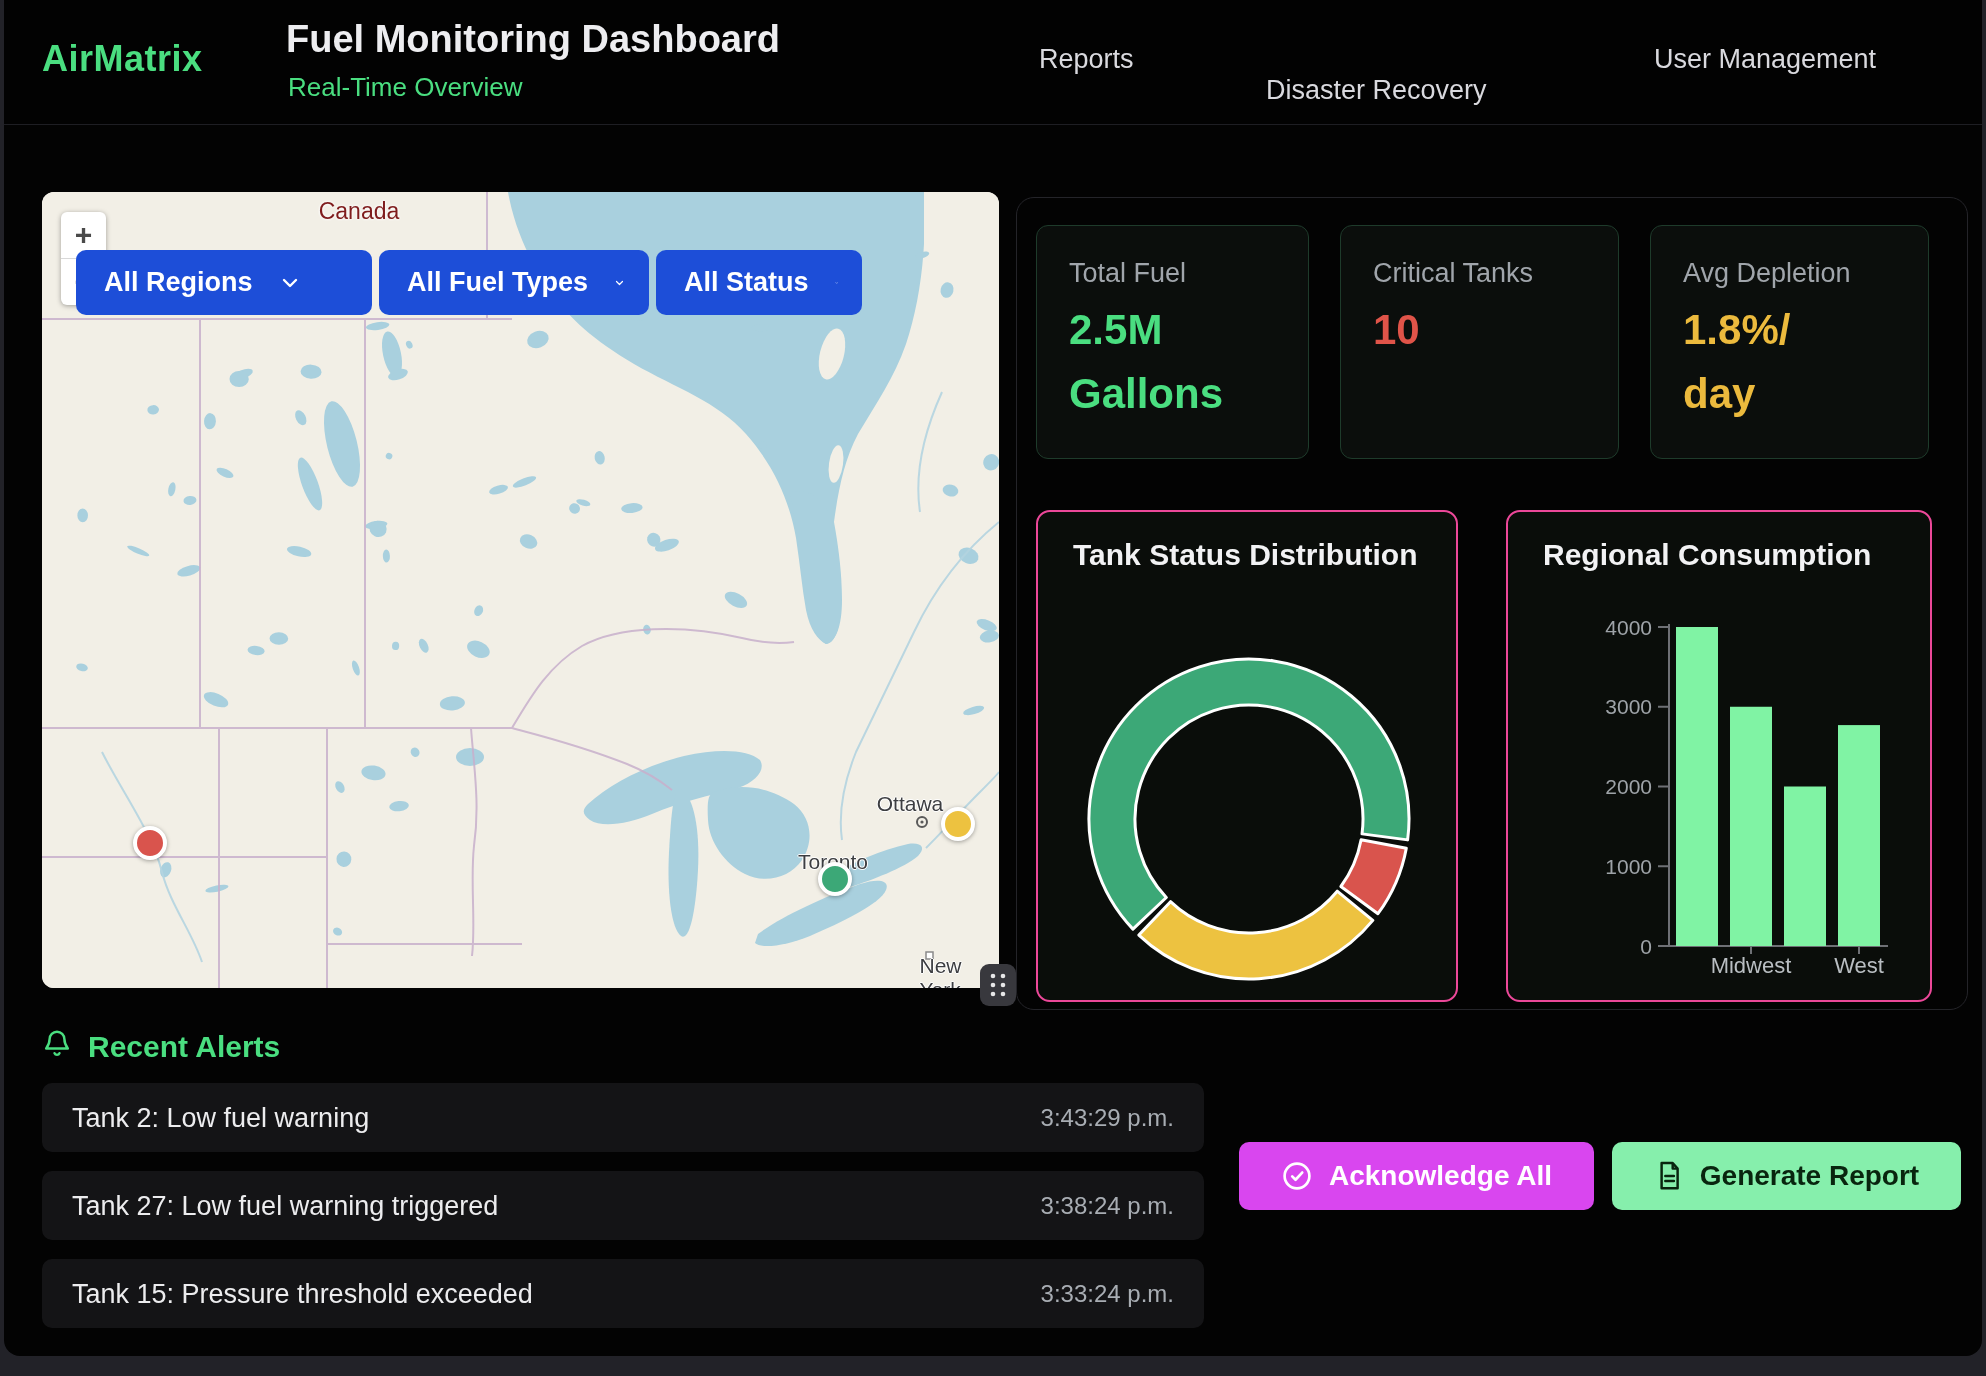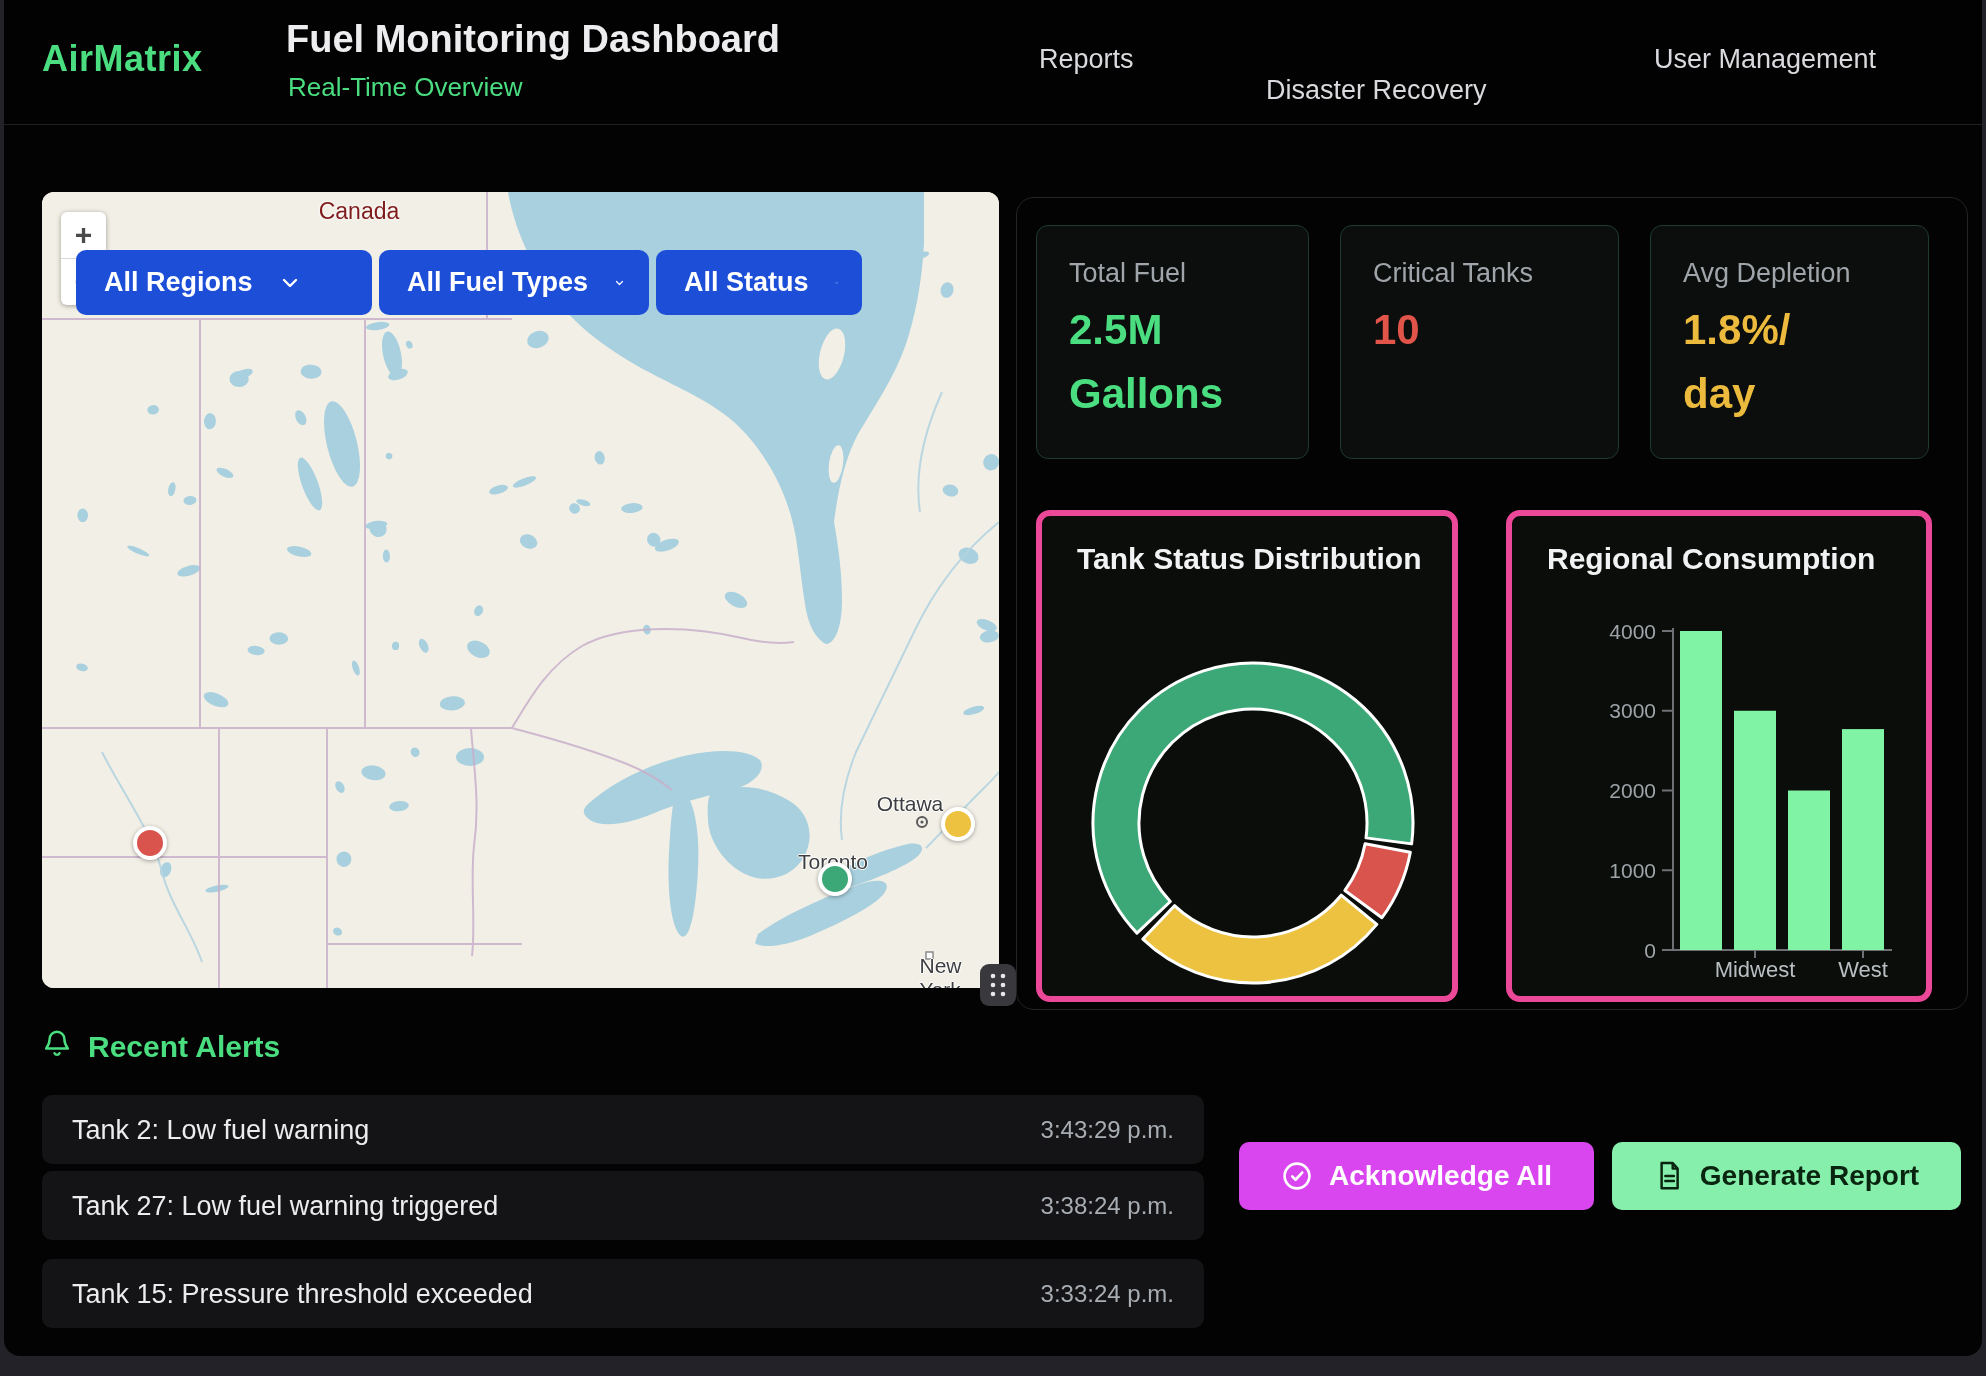--- a/index.html
+++ b/index.html
@@ -38,31 +38,31 @@
   .filter svg{margin-left:26px;}
   .f1{width:296px;box-sizing:border-box;} .f2{width:270px;box-sizing:border-box;} .f3{width:206px;box-sizing:border-box;}
   .drag-handle{position:absolute;left:976px;top:964px;width:36px;height:42px;background:#38383d;border-radius:9px;z-index:12;}
   
   .right-wrap{position:absolute;left:1012px;top:197px;width:950px;height:811px;border:1px solid #242429;border-radius:18px;}
   .card{position:absolute;top:225px;height:234px;background:#0b0e0c;border:1px solid #1e3b2b;border-radius:12px;box-sizing:border-box;}
   .card1{left:1032px;width:273px;} .card2{left:1336px;width:279px;} .card3{left:1646px;width:279px;}
   .card .clabel{position:absolute;left:32px;top:32px;font-size:27px;font-weight:500;color:#a0a5ab;}
   .card .cvalue{position:absolute;left:32px;top:72px;font-size:42px;font-weight:bold;line-height:64px;white-space:pre-line;}
   .v-green{color:#4ade80;} .v-red{color:#e05449;} .v-amber{color:#ecba3d;}
-  .panel{position:absolute;top:510px;height:492px;background:#0a0d0a;border:6px solid #ec4899;border-radius:14px;box-sizing:border-box;}
+  .panel{position:absolute;top:510px;height:492px;background:#0a0d0a;border:2px solid #ec4899;border-radius:14px;box-sizing:border-box;}
   .panel1{left:1032px;width:422px;} .panel2{left:1502px;width:426px;}
   .panel .ptitle{position:absolute;left:35px;top:26px;font-size:30px;font-weight:bold;color:#f2f2f4;z-index:2;}
   .panel svg.chart{position:absolute;left:0;top:0;}
   
   .alerts-title{position:absolute;left:84px;top:1030px;font-size:30px;font-weight:bold;color:#4ade80;}
   .bell{position:absolute;left:38px;top:1028px;}
   .alert-row{position:absolute;left:38px;width:1162px;height:69px;background:#141416;border-radius:10px;}
   .alert-row .amsg{position:absolute;left:30px;top:50%;transform:translateY(-50%);font-size:27px;color:#ececee;}
   .alert-row .atime{position:absolute;right:30px;top:50%;transform:translateY(-50%);font-size:24px;color:#a8adb3;}
-  .ar1{top:1083px;margin-top:12px;} .ar2{top:1171px;} .ar3{top:1259px;}
+  .ar1{top:1083px;} .ar2{top:1171px;} .ar3{top:1259px;}
   
   .btn{position:absolute;top:1142px;height:68px;border-radius:10px;display:flex;align-items:center;justify-content:center;
     gap:16px;cursor:pointer;border:none;}
   .btn-ack{left:1235px;width:355px;background:#d946ef;}
   .btn-ack .blabel{font-size:28px;font-weight:600;color:#fff;}
   .btn-gen{left:1608px;width:349px;background:#86efac;}
   .btn-gen .blabel{font-size:28px;font-weight:bold;color:#09250f;}
 </style>
 </head>
 <body>

